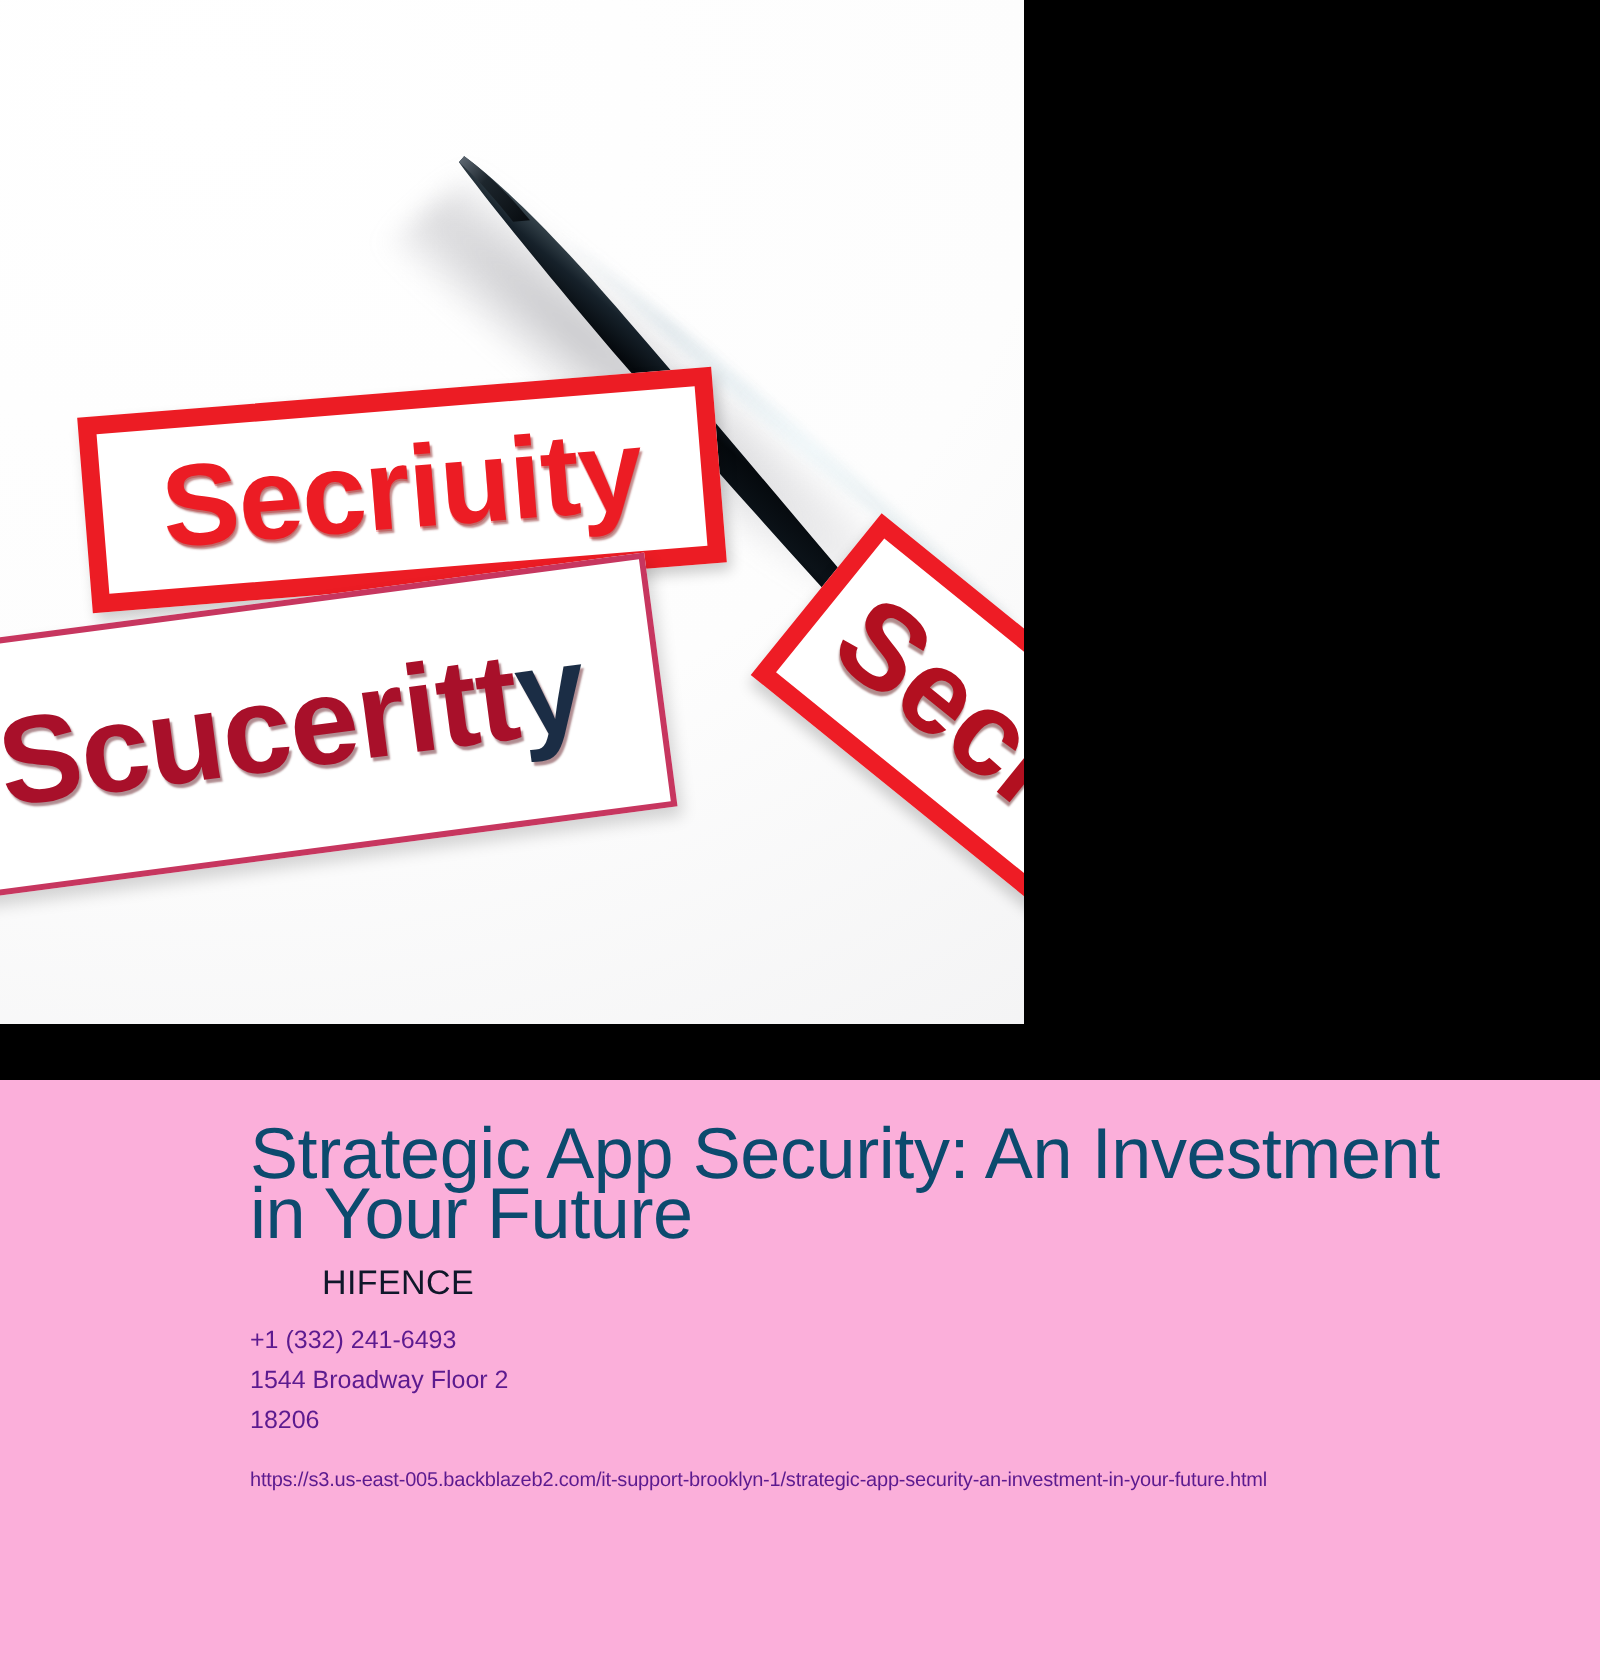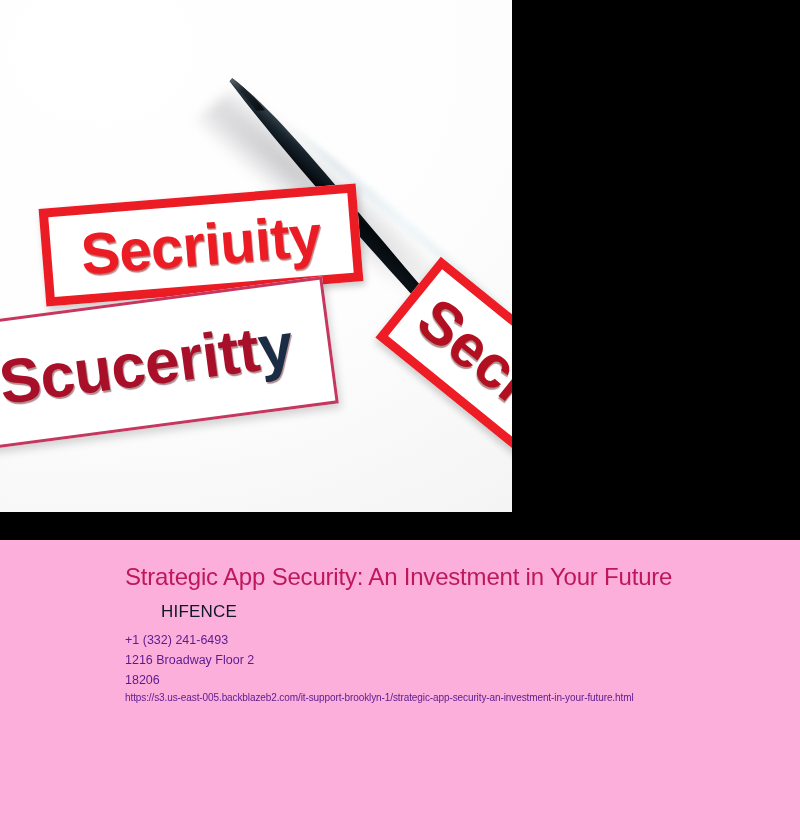--- a/index.html
+++ b/index.html
@@ -156,23 +156,23 @@
     position: absolute;
     left: 0;
     top: 540px;
     width: 800px;
     height: 300px;
     background: #fbafda;
     box-sizing: border-box;
     padding: 22px 0 0 125px;
   }
   #headline {
-    font-size: 24px;
+    font-size: 36px;
     line-height: 30px;
-    color: #be185d;
+    color: #0c4a6e;
     font-weight: normal;
     margin: 0;
     max-width: 600px;
     letter-spacing: -0.2px;
   }
   #brand {
     font-size: 17px;
     color: #0f172a;
     margin-top: 10px;
     letter-spacing: 0.2px;
@@ -183,21 +183,21 @@
   }
   .contact-line {
     font-size: 12.5px;
     line-height: 20px;
     color: #5c1a8f;
   }
   #source-url {
     font-size: 10px;
     line-height: 16px;
     color: #5c1a8f;
-    margin-top: 0;
+    margin-top: 13px;
     letter-spacing: -0.1px;
     word-break: break-all;
   }
 </style>
 </head>
 <body>
 
 <div id="page">
 
   <div id="photo">
@@ -240,20 +240,20 @@
     </div>
   </div>
 
   <div id="caption">
     <h1 id="headline">Strategic App Security: An Investment in Your Future</h1>
 
     <div id="brand">HIFENCE</div>
 
     <div class="contact">
       <div class="contact-line">+1 (332) 241-6493</div>
-      <div class="contact-line">1216 Broadway Floor 2</div>
+      <div class="contact-line">1544 Broadway Floor 2</div>
       <div class="contact-line">18206</div>
     </div>
 
     <div id="source-url">https://s3.us-east-005.backblazeb2.com/it-support-brooklyn-1/strategic-app-security-an-investment-in-your-future.html</div>
   </div>
 
 </div>
 
 </body></html>

